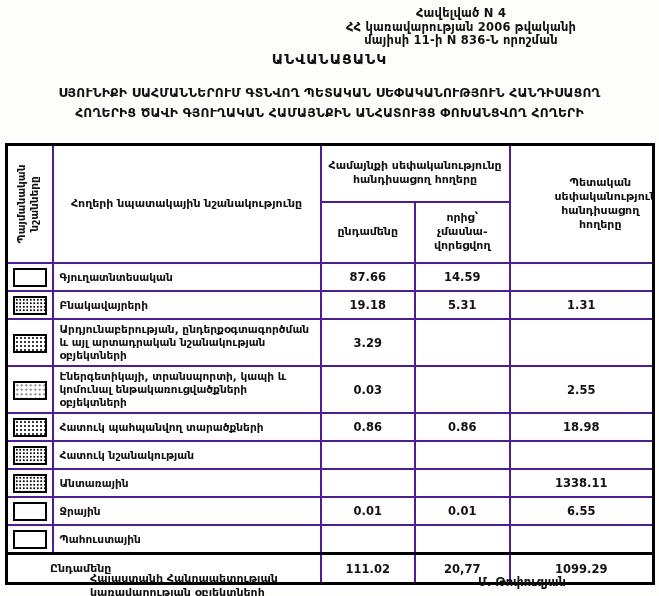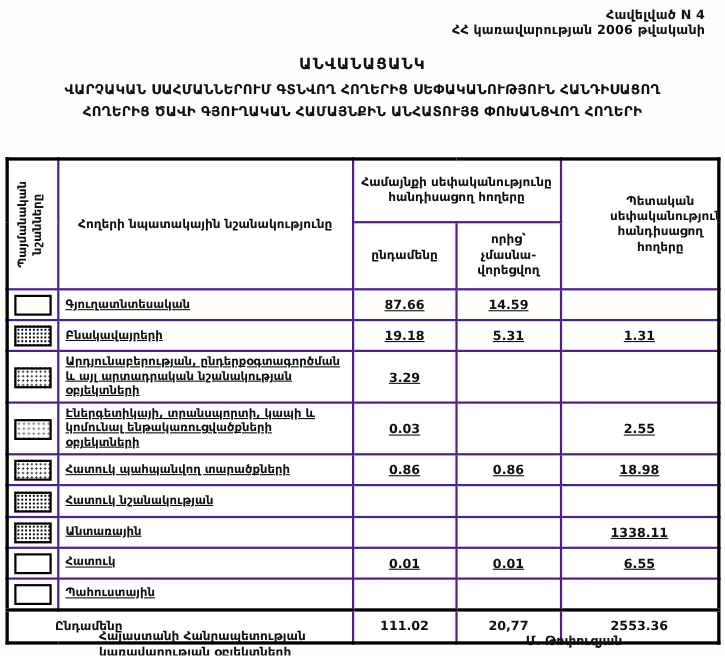--- a/index.html
+++ b/index.html
@@ -10,30 +10,30 @@
     width: 659px; height: 596px;
     position: relative;
     overflow: hidden;
     -webkit-font-smoothing: none;
   }
   .page { position: absolute; inset: 0; background: #fdfdfc; }
 
   
   .annex {
     position: absolute; top: 7px; right: 18px; width: 360px;
-    text-align: right; font-weight: bold;
+    text-align: center; font-weight: bold;
     font-size: 11.5px; line-height: 13.5px; letter-spacing: 0.2px;
   }
 
   
   .title-block {
     position: absolute; top: 51px; left: 0; width: 659px;
     text-align: center; font-weight: bold;
   }
-  .title-heading { font-size: 14px; letter-spacing: 1px; margin-bottom: 4px; }
+  .title-heading { font-size: 14px; letter-spacing: 1px; margin-bottom: 16px; }
   .title-line { font-size: 12.3px; line-height: 20px; letter-spacing: 0.2px; white-space: nowrap; }
 
   
   table.landtable {
     position: absolute; top: 143px; left: 5px;
     width: 650px; border-collapse: collapse; table-layout: fixed;
     background: #fff;
   }
   table.landtable th, table.landtable td {
     border: 2px solid #4c1d95;
@@ -65,21 +65,21 @@
   .swatch {
     display: inline-block; width: 34px; height: 19px;
     border: 2px solid #000; background: #fff; vertical-align: middle;
   }
   .swatch.dots-dense  { background-image: radial-gradient(#000 1.3px, transparent 1.3px); background-size: 3.5px 3.5px; }
   .swatch.dots-medium { background-image: radial-gradient(#3a3a3a 1.1px, transparent 1.1px); background-size: 4px 4px; }
   .swatch.dots-light  { background-image: radial-gradient(#8a8a8a 1px, transparent 1px); background-size: 4.5px 4.5px; }
 
   td.label-cell { font-size: 10.6px; line-height: 13px; padding: 3px 4px 3px 6px; text-align: left; }
   td.num-cell { text-align: center; font-size: 11.5px; padding: 2px; border-radius: 14px; }
-  tbody tr { height: 27px; text-decoration: underline; }
+  tbody tr { height: 27px; }
   tr.total-row { height: 30px; }
   tr.total-row td { border-top: 3px solid #000; }
   td.total-label { font-size: 11px; padding-left: 42px; text-align: left; }
 
   
   .footer-left {
     position: absolute; left: 90px; top: 572px;
     font-size: 11px; line-height: 13.5px; font-weight: bold;
   }
   .footer-sign {
@@ -88,25 +88,26 @@
   }
 </style>
 </head>
 <body>
 
 <div class="page">
 
   <div class="annex">
     <div>Հավելված N 4</div>
     <div>ՀՀ կառավարության 2006 թվականի</div>
+    <div>մայիսի 11-ի N 836-Ն որոշման</div>
   </div>
 
   <div class="title-block">
     <div class="title-heading">ԱՆՎԱՆԱՑԱՆԿ</div>
-    <div class="title-line">ՎԱՐՉԱԿԱՆ ՍԱՀՄԱՆՆԵՐՈՒՄ ԳՏՆՎՈՂ ՀՈՂԵՐԻՑ ՍԵՓԱԿԱՆՈՒԹՅՈՒՆ ՀԱՆԴԻՍԱՑՈՂ</div>
+    <div class="title-line">ՍՅՈՒՆԻՔԻ ՍԱՀՄԱՆՆԵՐՈՒՄ ԳՏՆՎՈՂ ՊԵՏԱԿԱՆ ՍԵՓԱԿԱՆՈՒԹՅՈՒՆ ՀԱՆԴԻՍԱՑՈՂ</div>
     <div class="title-line">ՀՈՂԵՐԻՑ ԾԱՎԻ ԳՅՈՒՂԱԿԱՆ ՀԱՄԱՅՆՔԻՆ ԱՆՀԱՏՈՒՅՑ ՓՈԽԱՆՑՎՈՂ ՀՈՂԵՐԻ</div>
   </div>
 
   <table class="landtable">
     <thead>
       <tr>
         <th class="c-sym" rowspan="2">
           <div class="vert-wrap">
             <div class="vert-text">Պայմանական նշանները</div>
           </div>
@@ -188,42 +189,42 @@
     <td class="label-cell">Անտառային</td>
     <td class="num-cell"></td>
     <td class="num-cell"></td>
     <td class="num-cell">1338.11</td>
   </tr>
 
   <tr>
     <td class="sym-cell">
       <span class="swatch"></span>
     </td>
-    <td class="label-cell">Հատուկ</td>
+    <td class="label-cell">Ջրային</td>
     <td class="num-cell">0.01</td>
     <td class="num-cell">0.01</td>
     <td class="num-cell">6.55</td>
   </tr>
 
   <tr>
     <td class="sym-cell">
       <span class="swatch"></span>
     </td>
     <td class="label-cell">Պահուստային</td>
     <td class="num-cell"></td>
     <td class="num-cell"></td>
     <td class="num-cell"></td>
   </tr>
 </tbody>
     <tfoot>
       <tr class="total-row">
         <td class="total-label" colspan="2">Ընդամենը</td>
         <td class="num-cell">111.02</td>
         <td class="num-cell">20,77</td>
-        <td class="num-cell">2553.36</td>
+        <td class="num-cell">1099.29</td>
       </tr>
     </tfoot>
   </table>
 
   <div class="footer-left">
     <div>Հայաստանի Հանրապետության</div>
     <div>կառավարության օբյեկտների</div>
     <div>ղեկավար-նախարար</div>
   </div>
   <div class="footer-sign">Մ. Թոփուզյան</div>

